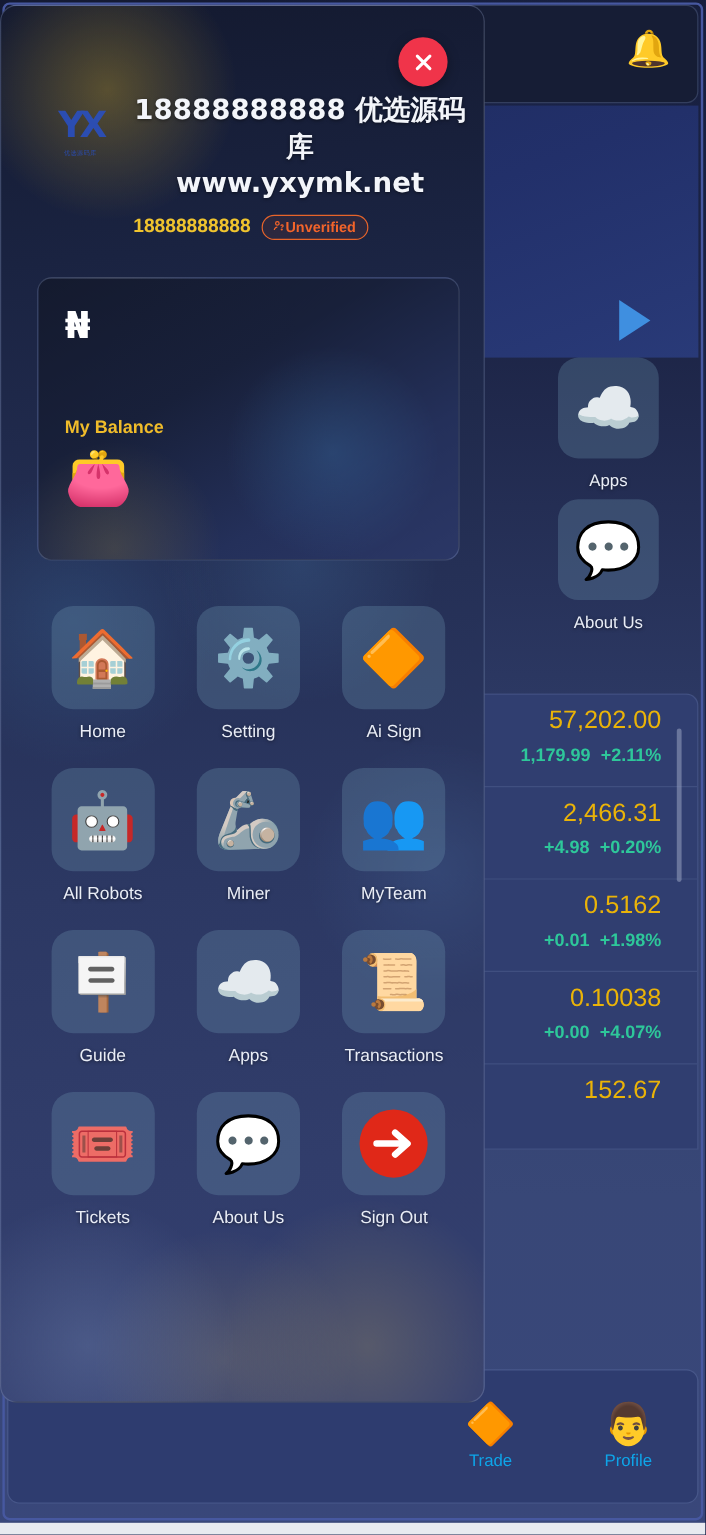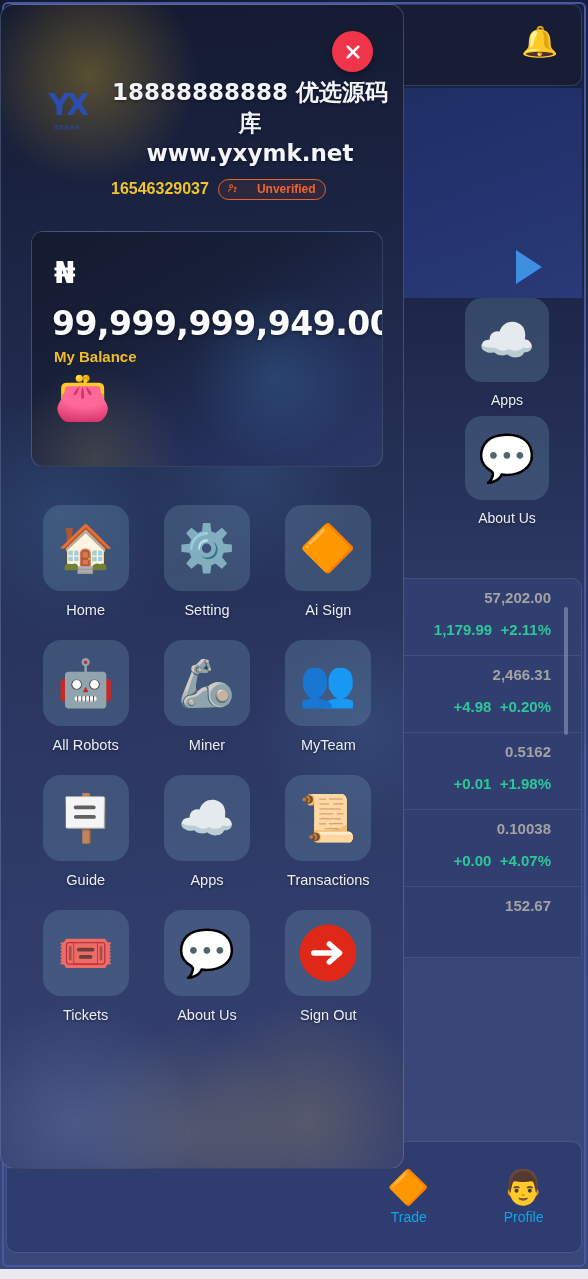--- a/index.html
+++ b/index.html
@@ -66,21 +66,21 @@
     background-color:#303e70;
     overflow:hidden;
   }
   .tick-row {
     height:77px; position:relative;
     border-bottom:1px solid rgba(140,160,205,.18);
     padding-right:30px;
   }
   .tick-price {
     position:absolute; right:30px; top:10px;
-    font-size:15px; font-weight:700; color:#a3a3a3;
+    font-size:21px; font-weight:400; color:#eab308;
   }
   .tick-sub {
     position:absolute; right:30px; top:42px;
     font-size:15px; font-weight:700; color:#2ec79a;
     white-space:nowrap;
   }
   .tick-scrollbar {
     position:absolute; right:13px; top:28px; width:4px; height:128px;
     background:rgba(175,185,210,.45); border-radius:2px;
   }
@@ -150,21 +150,21 @@
   .acct-title {
     font-size:23px; font-weight:700; color:#f3f5fa; line-height:1.33;
     font-family:"DejaVu Sans", sans-serif;
     text-shadow:0 1px 3px rgba(0,0,0,.5);
   }
   .acct-row {
     margin-top:10px; display:flex; align-items:center; gap:9px;
   }
   .acct-phone { font-size:16px; font-weight:700; color:#f0c42e; }
   .badge {
-    display:inline-flex; align-items:center; gap:19px;
+    display:inline-flex; align-items:center; gap:0;
     border:1px solid #e8642a; border-radius:12px;
     padding:2px 9px 3px 8px;
     color:#f4642a; font-size:12px; font-weight:700;
     background:rgba(232,100,42,.09);
   }
   .badge svg { width:11px; height:11px; }
   .verify-link {
     margin-top:9px; font-size:16px; color:#3fd2e8; cursor:pointer;
   }
 
@@ -303,36 +303,35 @@
       <svg viewBox="0 0 24 24" fill="none" stroke="#fff" stroke-width="3.4" stroke-linecap="round">
         <line x1="5" y1="5" x2="19" y2="19"></line>
           <line x1="19" y1="5" x2="5" y2="19"></line>
       </svg>
     </div>
 
     <div class="acct">
       <div class="acct-title">18888888888 优选源码库</div>
       <div class="acct-title">www.yxymk.net</div>
       <div class="acct-row">
-        <span class="acct-phone">16546329037</span>
+        <span class="acct-phone">18888888888</span>
         <span class="badge">
           <svg viewBox="0 0 24 24" fill="none" stroke="#f4642a" stroke-width="2.2">
             <circle cx="9" cy="7" r="3.2"></circle>
               <path d="M3.5 19c0-3.2 2.6-5.2 5.5-5.2"></path>
             <path d="M15.5 11.5a2 2 0 1 1 2.6 1.9c-.7.3-1.1.9-1.1 1.6"></path>
               <circle cx="17" cy="18" r=".9" fill="#f4642a"></circle>
           </svg>
           <span>Unverified</span>
         </span>
       </div>
     </div>
 
     <div class="bal-card">
       <div class="cur-sym">₦</div>
-      <div class="bal-amt">99,999,999,949.00</div>
       <div class="bal-lbl">My Balance</div>
       <div class="bal-ico">👛</div>
     </div>
 
     <div class="grid">
       <div class="tile">
         <div class="tile-ico">🏠</div>
         <div class="tile-lb">Home</div>
       </div>
       <div class="tile">

